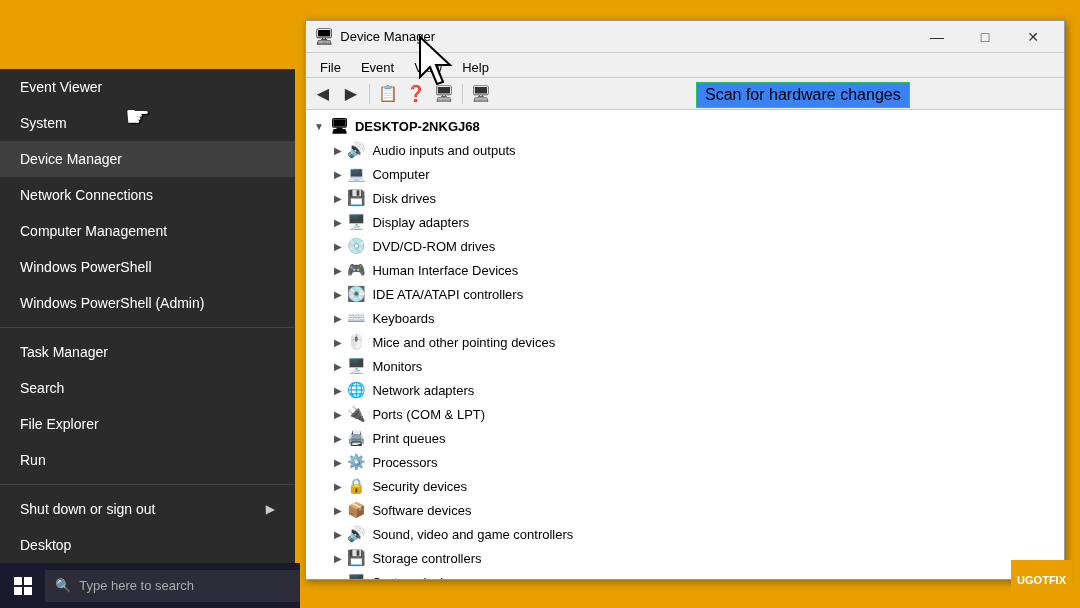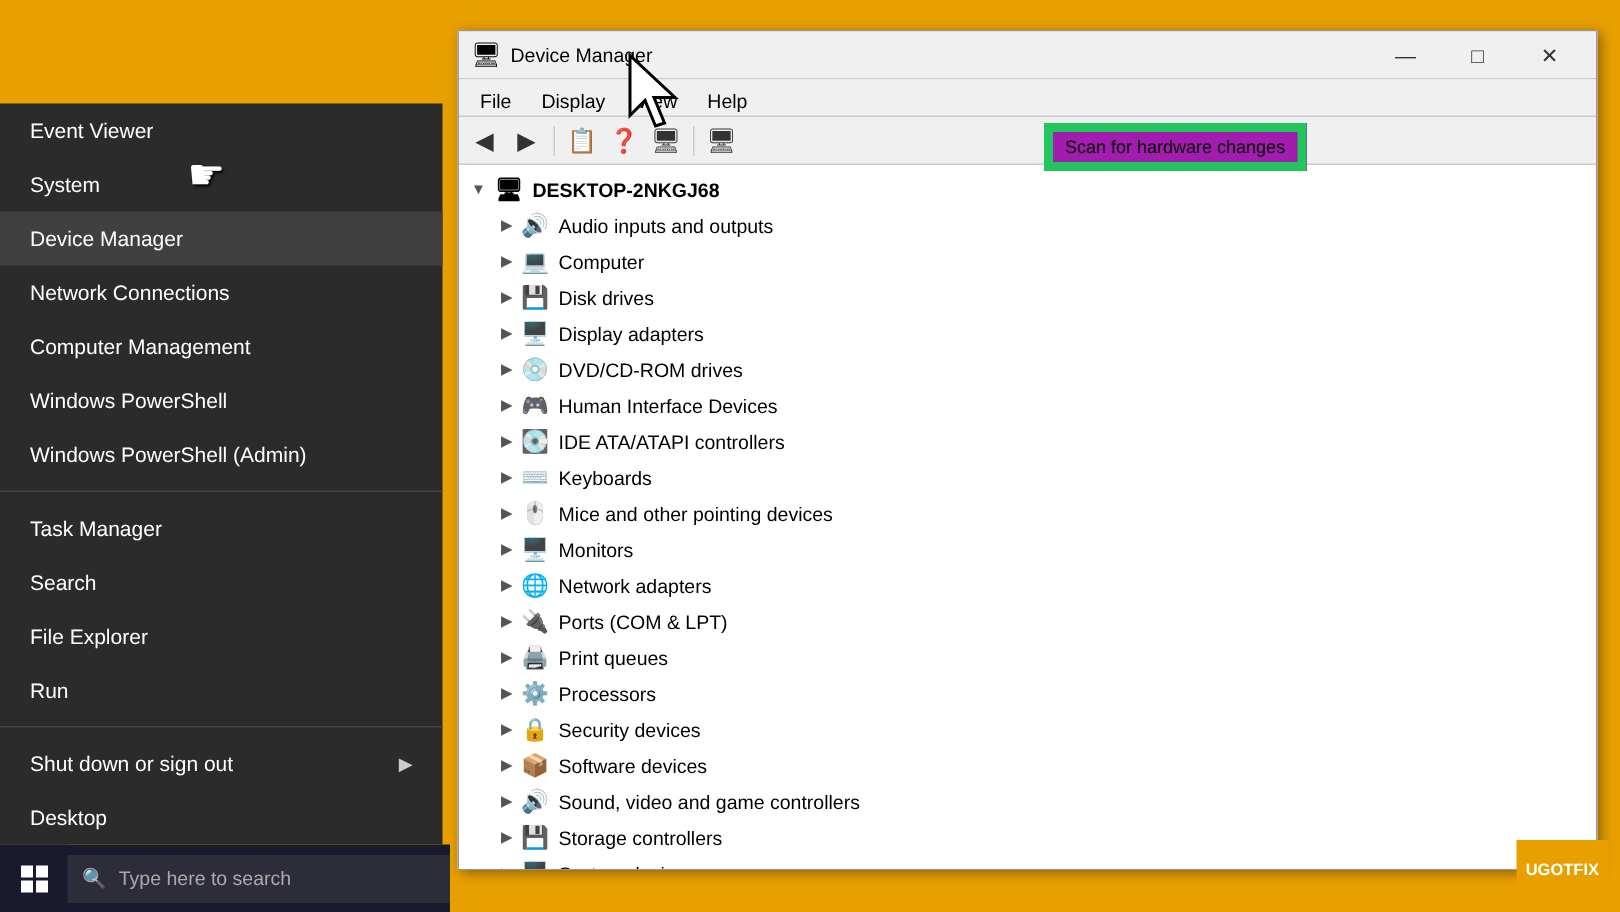--- a/index.html
+++ b/index.html
@@ -188,24 +188,24 @@
       height: 20px;
       background: #ccc;
       margin: 0 3px;
     }
 
     
     .dm-tooltip {
       position: absolute;
       left: 390px;
       top: 4px;
-      background: #a21caf;
-      border: 6px solid #22c55e;
+      background: #3b82f6;
+      border: 1px solid #22c55e;
       padding: 3px 8px;
-      font-size: 12px;
+      font-size: 16px;
       color: #000;
       white-space: nowrap;
       z-index: 300;
       pointer-events: none;
     }
 
     
     .dm-content {
       flex: 1;
       overflow-y: auto;
@@ -353,21 +353,21 @@
     <span class="dm-title-text">Device Manager</span>
     <div class="dm-window-controls">
       <button class="dm-ctrl-btn">—</button>
       <button class="dm-ctrl-btn">□</button>
       <button class="dm-ctrl-btn close">✕</button>
     </div>
   </div>
 
   <div class="dm-menubar">
     <span class="dm-menu-item">File</span>
-    <span class="dm-menu-item">Display</span>
+    <span class="dm-menu-item">Event</span>
     <span class="dm-menu-item">View</span>
     <span class="dm-menu-item">Help</span>
   </div>
 
   <div class="dm-toolbar">
     <button class="dm-tool-btn">◀</button>
     <button class="dm-tool-btn">▶</button>
     <div class="dm-tool-separator"></div>
     <button class="dm-tool-btn">📋</button>
     <button class="dm-tool-btn">❓</button>

